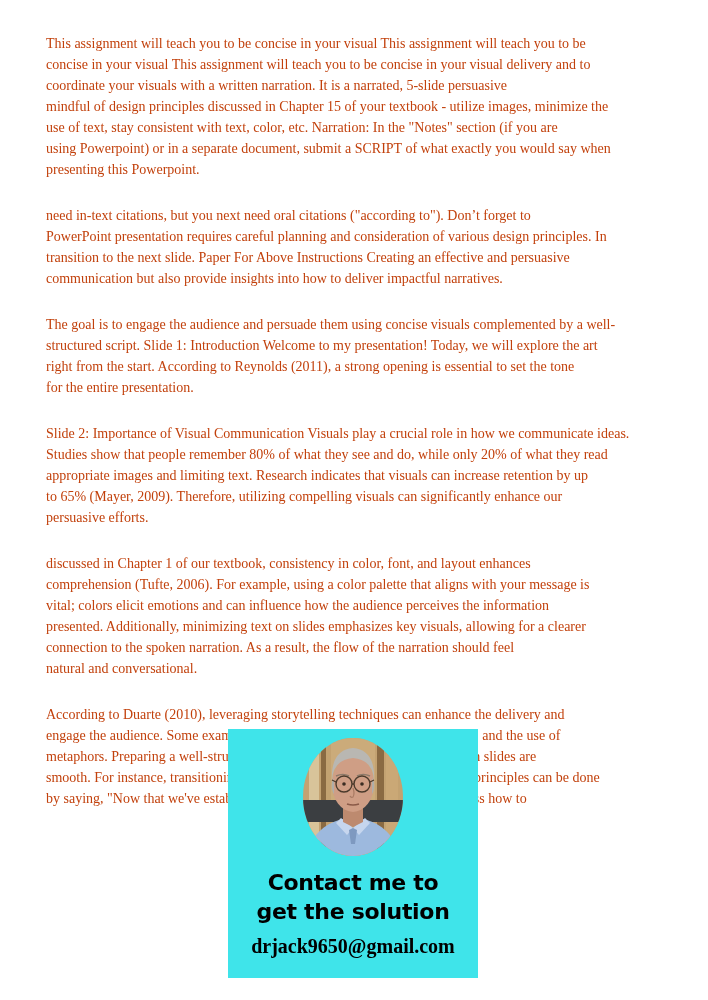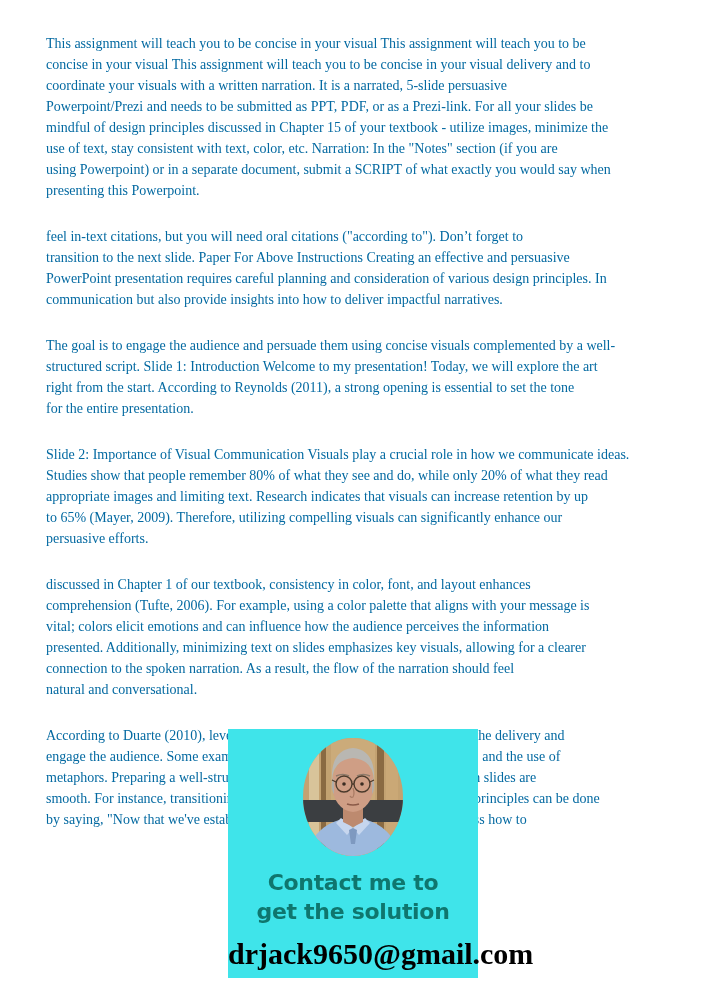--- a/index.html
+++ b/index.html
@@ -45,43 +45,42 @@
     font-family: "DejaVu Sans", sans-serif;
     font-weight: bold;
     font-size: 22px;
     line-height: 29px;
     letter-spacing: -0.3px;
     margin-top: 12px;
   }
   .email {
     font-family: "Liberation Serif", serif;
     font-weight: bold;
-    font-size: 30px;
+    font-size: 20px;
     line-height: 24px;
-    margin-top: 16px;
+    margin-top: 8px;
   }
 </style>
 </head>
 <body style="background: rgb(255, 255, 255);">
 
-<div class="doc-text" style="color: #0369a1;">
+<div class="doc-text" style="color: #c2410c;">
     <div class="para">
       <div class="line">This assignment will teach you to be concise in your visual This assignment will teach you to be</div>
       <div class="line">concise in your visual This assignment will teach you to be concise in your visual delivery and to</div>
       <div class="line">coordinate your visuals with a written narration. It is a narrated, 5-slide persuasive</div>
-      <div class="line">Powerpoint/Prezi and needs to be submitted as PPT, PDF, or as a Prezi-link. For all your slides be</div>
       <div class="line">mindful of design principles discussed in Chapter 15 of your textbook - utilize images, minimize the</div>
       <div class="line">use of text, stay consistent with text, color, etc. Narration: In the "Notes" section (if you are</div>
       <div class="line">using Powerpoint) or in a separate document, submit a SCRIPT of what exactly you would say when</div>
       <div class="line">presenting this Powerpoint.</div>
     </div>
     <div class="para">
-      <div class="line">feel in-text citations, but you will need oral citations ("according to"). Don’t forget to</div>
+      <div class="line">need in-text citations, but you next need oral citations ("according to"). Don’t forget to</div>
+      <div class="line">PowerPoint presentation requires careful planning and consideration of various design principles. In</div>
       <div class="line">transition to the next slide. Paper For Above Instructions Creating an effective and persuasive</div>
-      <div class="line">PowerPoint presentation requires careful planning and consideration of various design principles. In</div>
       <div class="line">communication but also provide insights into how to deliver impactful narratives.</div>
     </div>
     <div class="para">
       <div class="line">The goal is to engage the audience and persuade them using concise visuals complemented by a well-</div>
       <div class="line">structured script. Slide 1: Introduction Welcome to my presentation! Today, we will explore the art</div>
       <div class="line">right from the start. According to Reynolds (2011), a strong opening is essential to set the tone</div>
       <div class="line">for the entire presentation.</div>
     </div>
     <div class="para">
       <div class="line">Slide 2: Importance of Visual Communication Visuals play a crucial role in how we communicate ideas.</div>
@@ -140,18 +139,18 @@
           <path d="M49 46 L51 46" stroke="#4c3b2c" stroke-width="1.4"></path>
           <path d="M33 44 L29 42 M67 44 L71 42" stroke="#4c3b2c" stroke-width="1.2"></path>
           <circle cx="41" cy="46" r="1.8" fill="#3a2c22"></circle>
           <circle cx="59" cy="46" r="1.8" fill="#3a2c22"></circle>
           <path d="M50 50 Q52 56 50 59 Q48 60 47 58" stroke="#a87a62" stroke-width="1.2" fill="none"></path>
           <path d="M44 66 Q50 68 56 66" stroke="#8a5a48" stroke-width="1.6" fill="none"></path>
         </g>
       </svg>
     </span>
   </div>
-  <div class="headline" style="color: #0f766e;">
+  <div class="headline" style="color: #000000;">
     <div>Contact me to</div>
     <div>get the solution</div>
   </div>
   <div class="email" style="color: rgb(0, 0, 0);">drjack9650@gmail.com</div>
 </div>
 
 </body></html>

